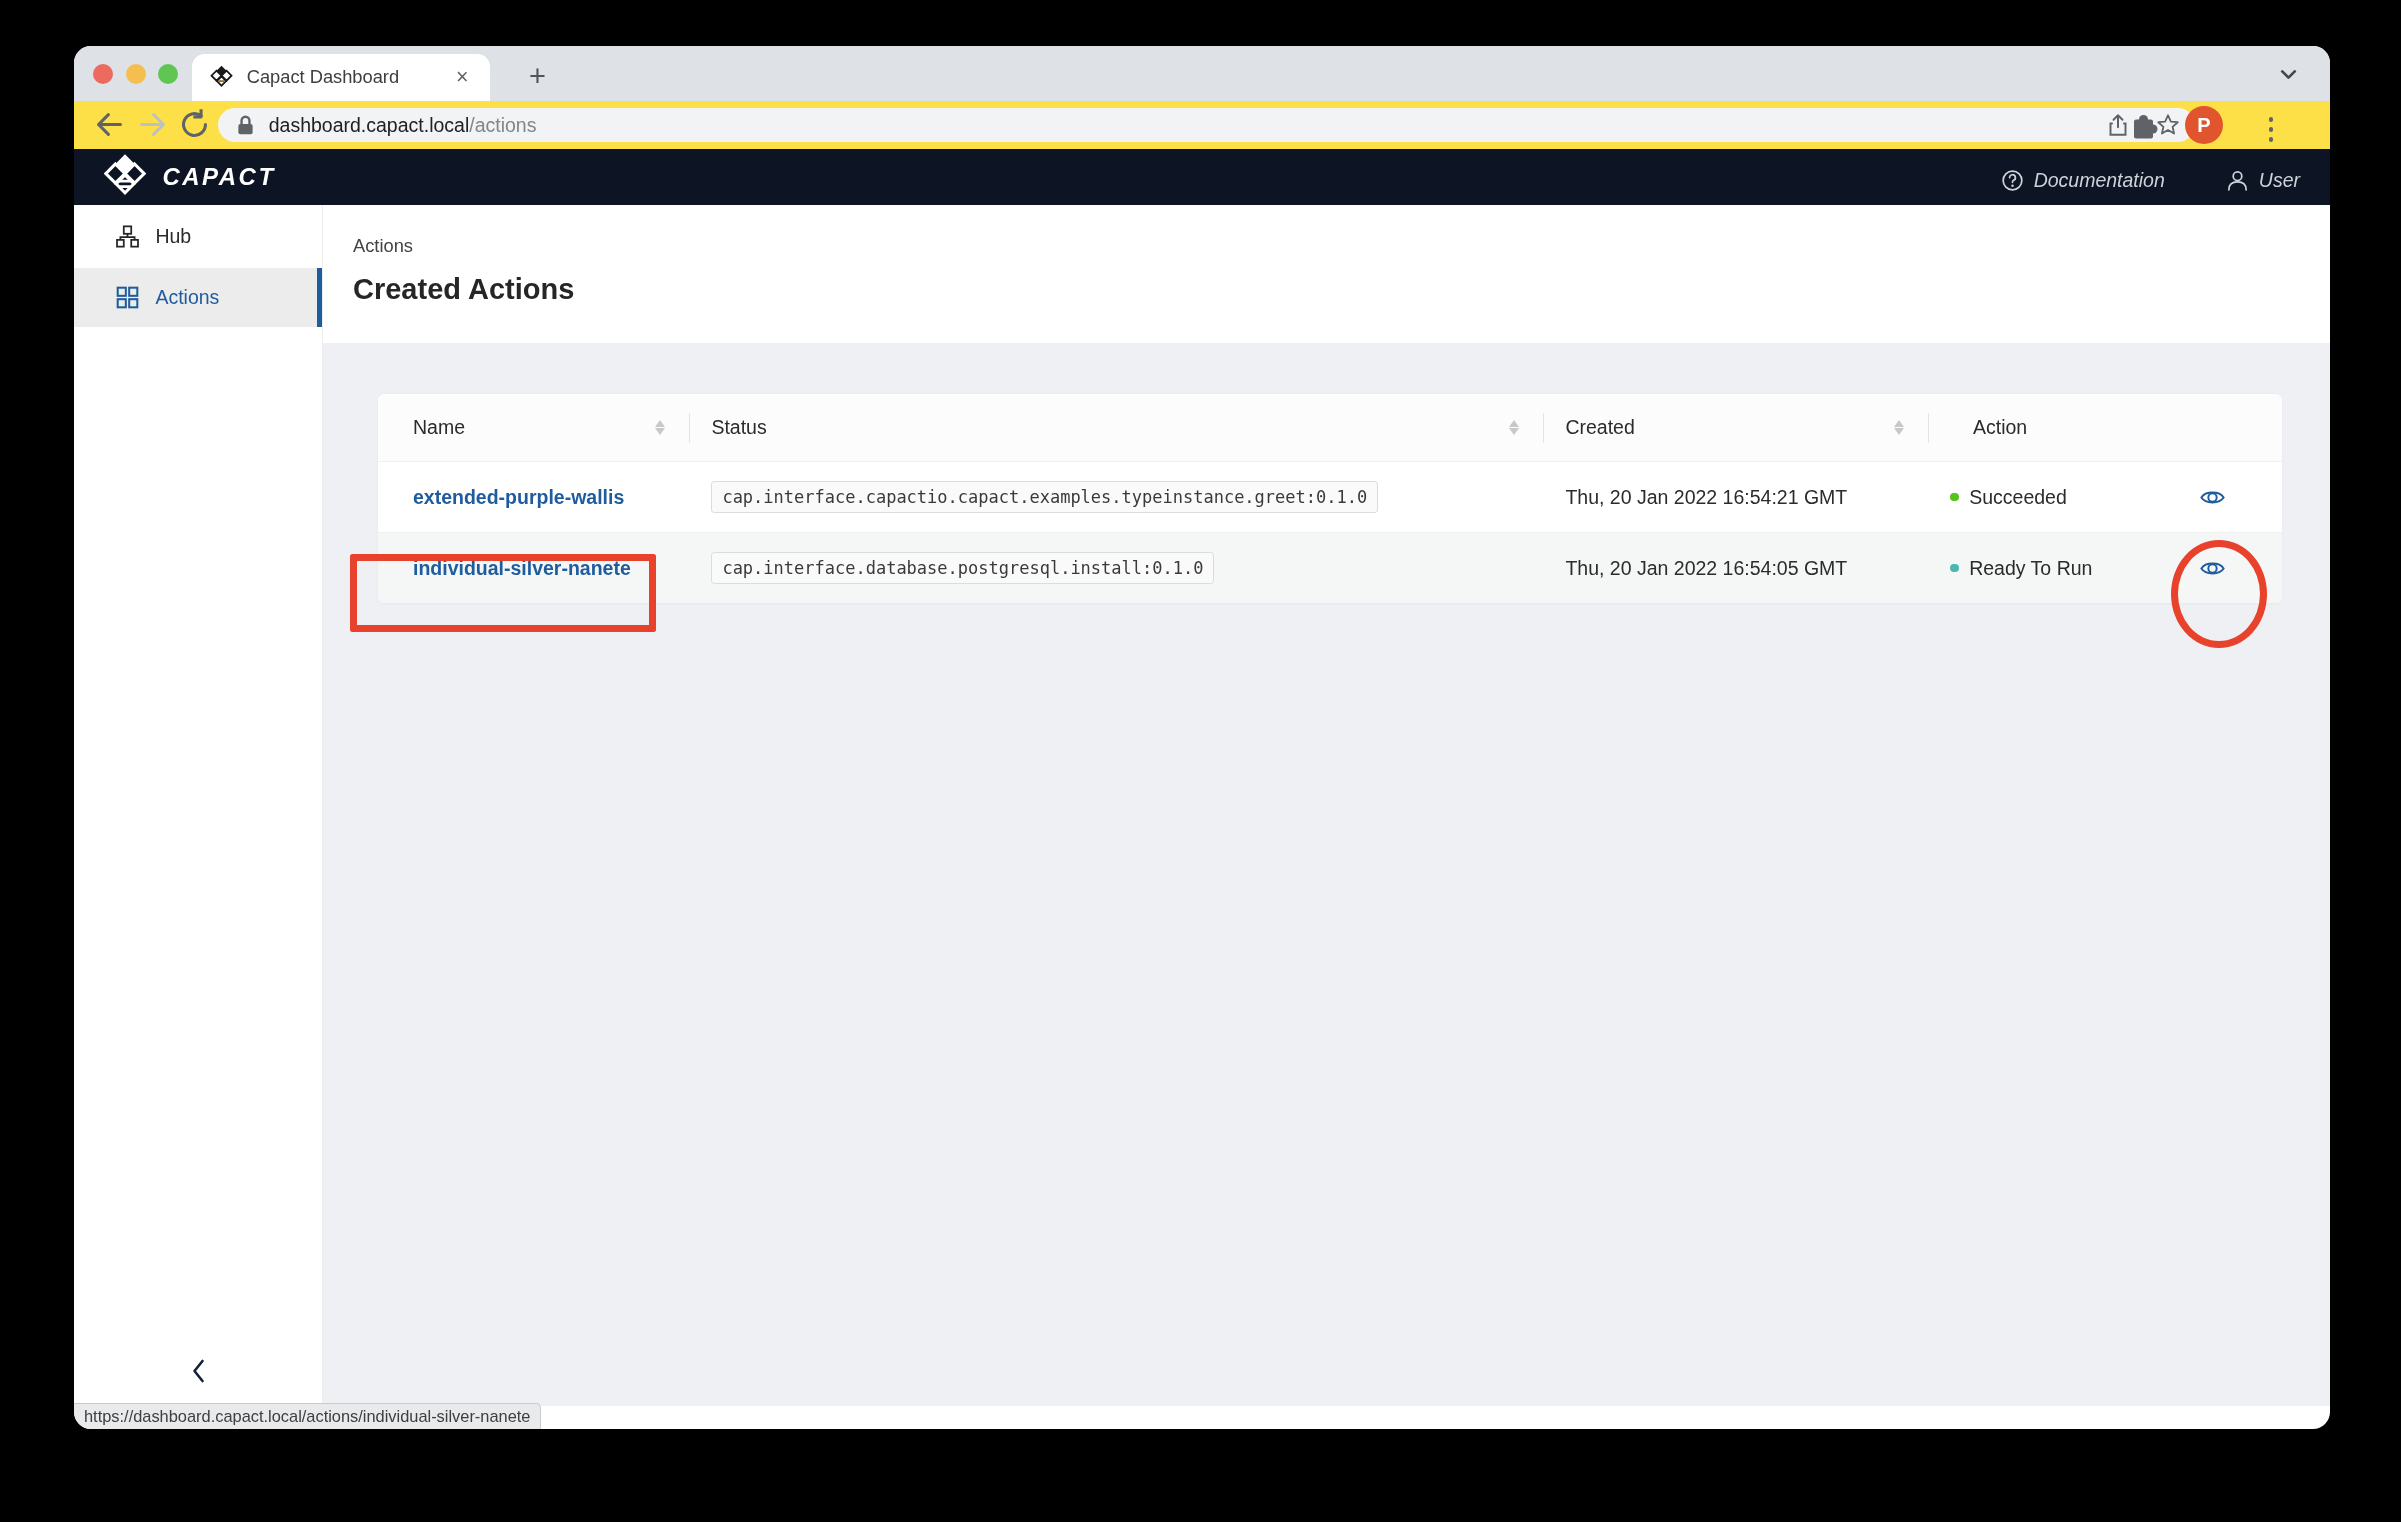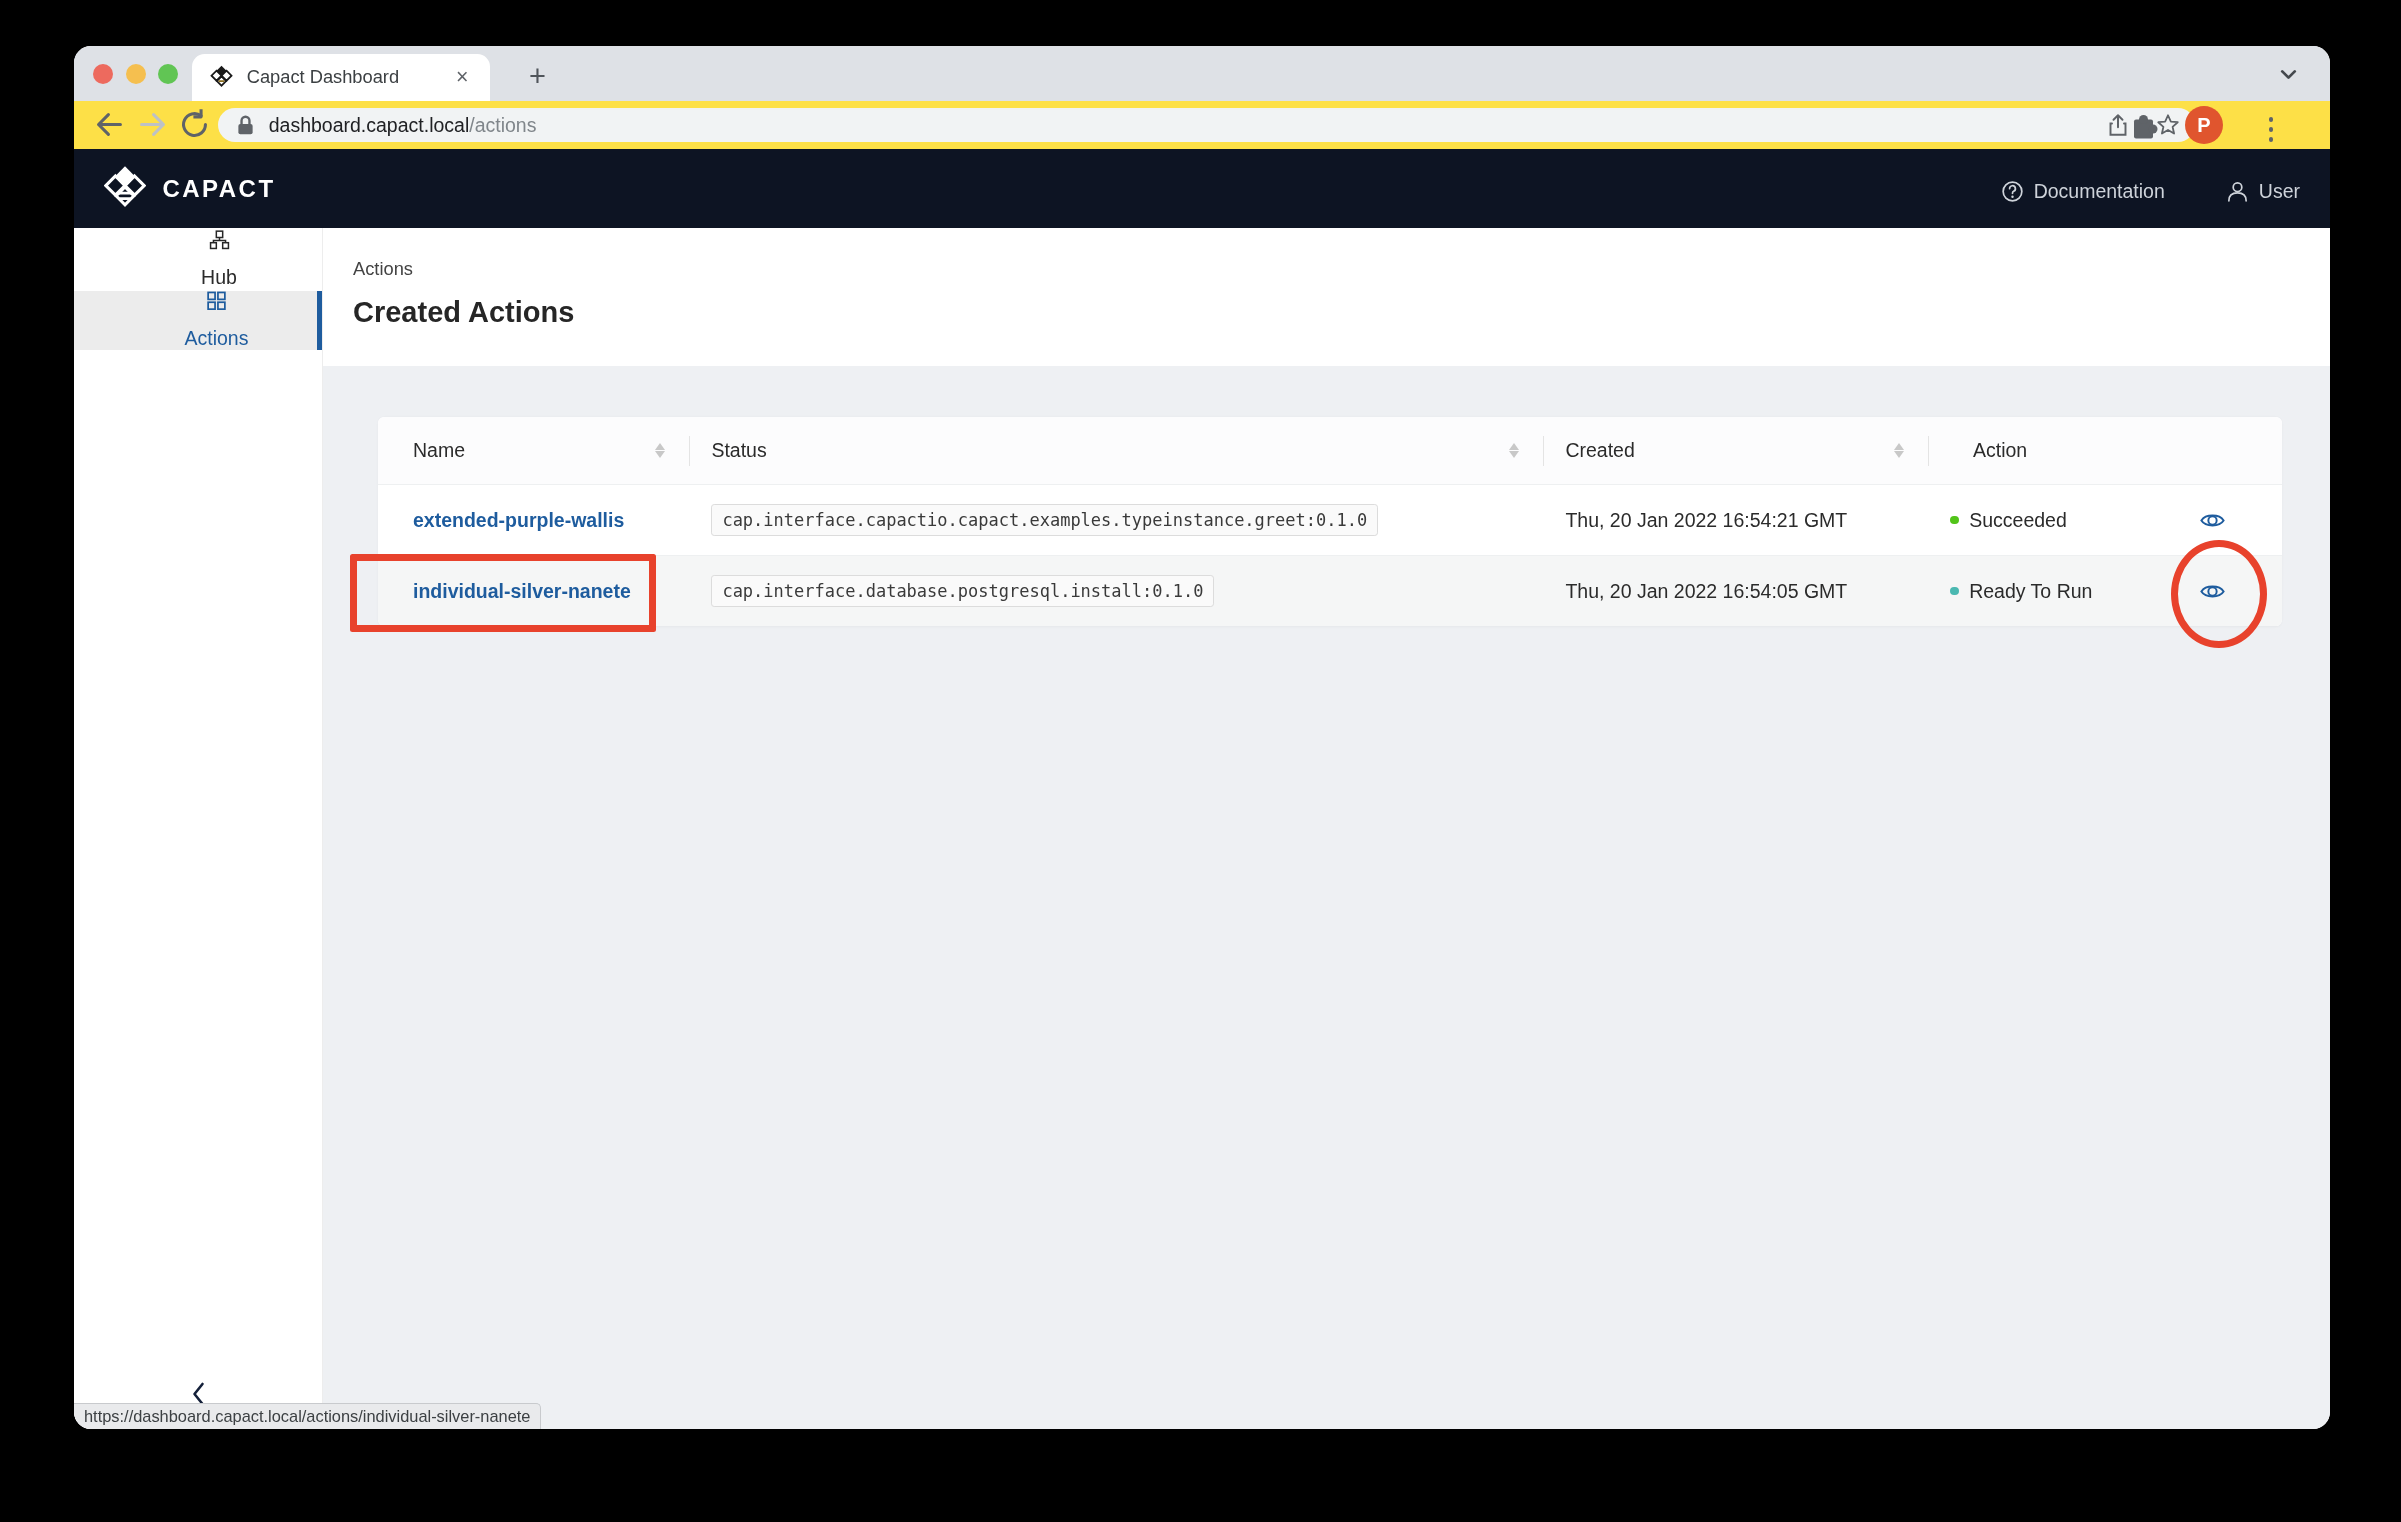--- a/index.html
+++ b/index.html
@@ -32,33 +32,33 @@
   .url-text { margin-left:14px; font-size:19.5px; color:#202124; }
   .url-path { color:#80868b; }
   .pill-right { position:absolute; right:15px; top:5px; display:flex; gap:26.5px; }
   .tb-right { position:absolute; top:5px; }
   .avatar { width:38px; height:38px; border-radius:50%; color:#fff; font-size:20px;
             font-weight:bold; text-align:center; line-height:38px; }
   .kebab { display:flex; flex-direction:column; gap:5.7px; padding:6.3px 3.8px; }
   .kebab i { width:4.4px; height:4.4px; border-radius:50%; background:#5f6368; }
 
   
-  .appheader { height:79px; background:#0d1423; display:flex; align-items:center;
-               padding:0 30px; color:#ced3da; }
+  .appheader { height:56px; background:#0d1423; display:flex; align-items:center;
+               padding:0 30px; color:#ced3da;font-style:italic; }
   .brand { display:flex; align-items:center; gap:16.4px; }
   .brand-name { font-size:24px; font-weight:bold; letter-spacing:2.5px; color:#fff; }
   .hdr-right { margin-left:auto; display:flex; align-items:center; gap:61px; }
   .hdr-link { display:flex; align-items:center; gap:10px; font-size:19.5px;margin-top:6px; }
 
   
   .body-row { display:flex; height:1201px; }
   .sidebar { position:relative; width:249px; background:#fff;
              border-right:0.6px solid #ededed; flex:0 0 auto; }
   .side-item { height:59px; display:flex; align-items:center; gap:16.4px; padding-left:42px;
-               font-size:19.5px; color:#2b2b2b; margin-top:1.9px;flex-direction:column; }
+               font-size:19.5px; color:#2b2b2b; margin-top:1.9px; }
   .side-item.active { background:#ececec; color:#1e5c9e; border-right:5px solid #1e5c9e; }
   .collapse { position:absolute; left:112px; bottom:21.4px; }
 
   .main { position:relative; flex:1; background:#eef0f3; }
   .pagehead { height:138px; background:#fff; padding-left:30px; }
   .breadcrumb { padding-top:30px; font-size:18.3px; color:#434343; }
   .page-title { margin-top:16.4px; font-size:29px; font-weight:bold; color:#262626; }
 
   
   .card { position:absolute; left:55px; top:189px; width:1904px; background:#fff;

